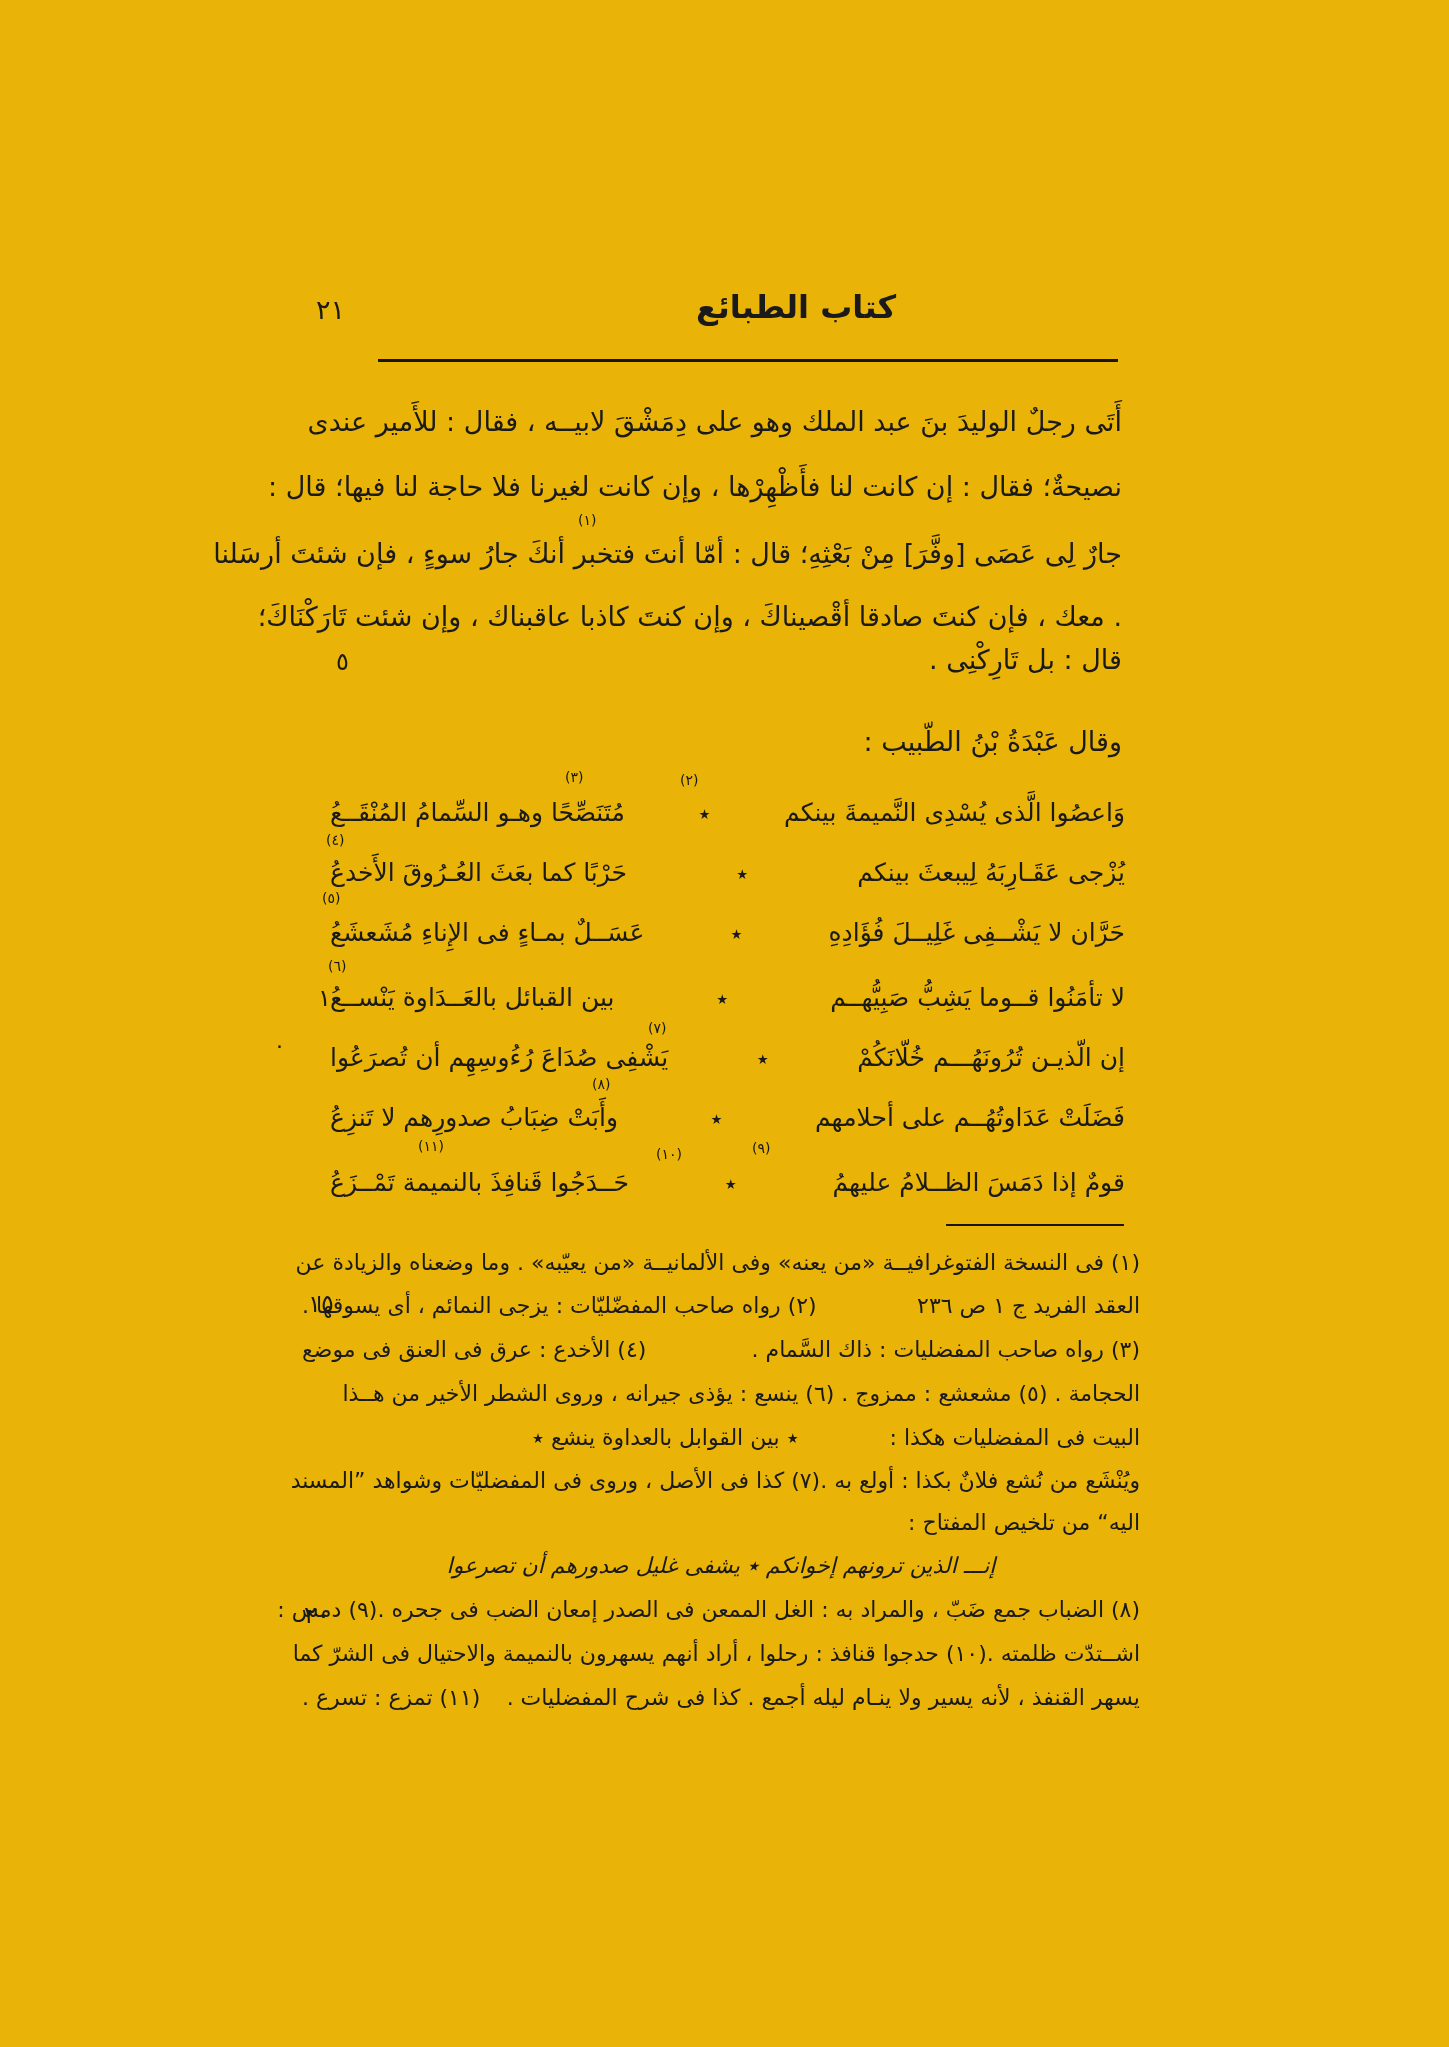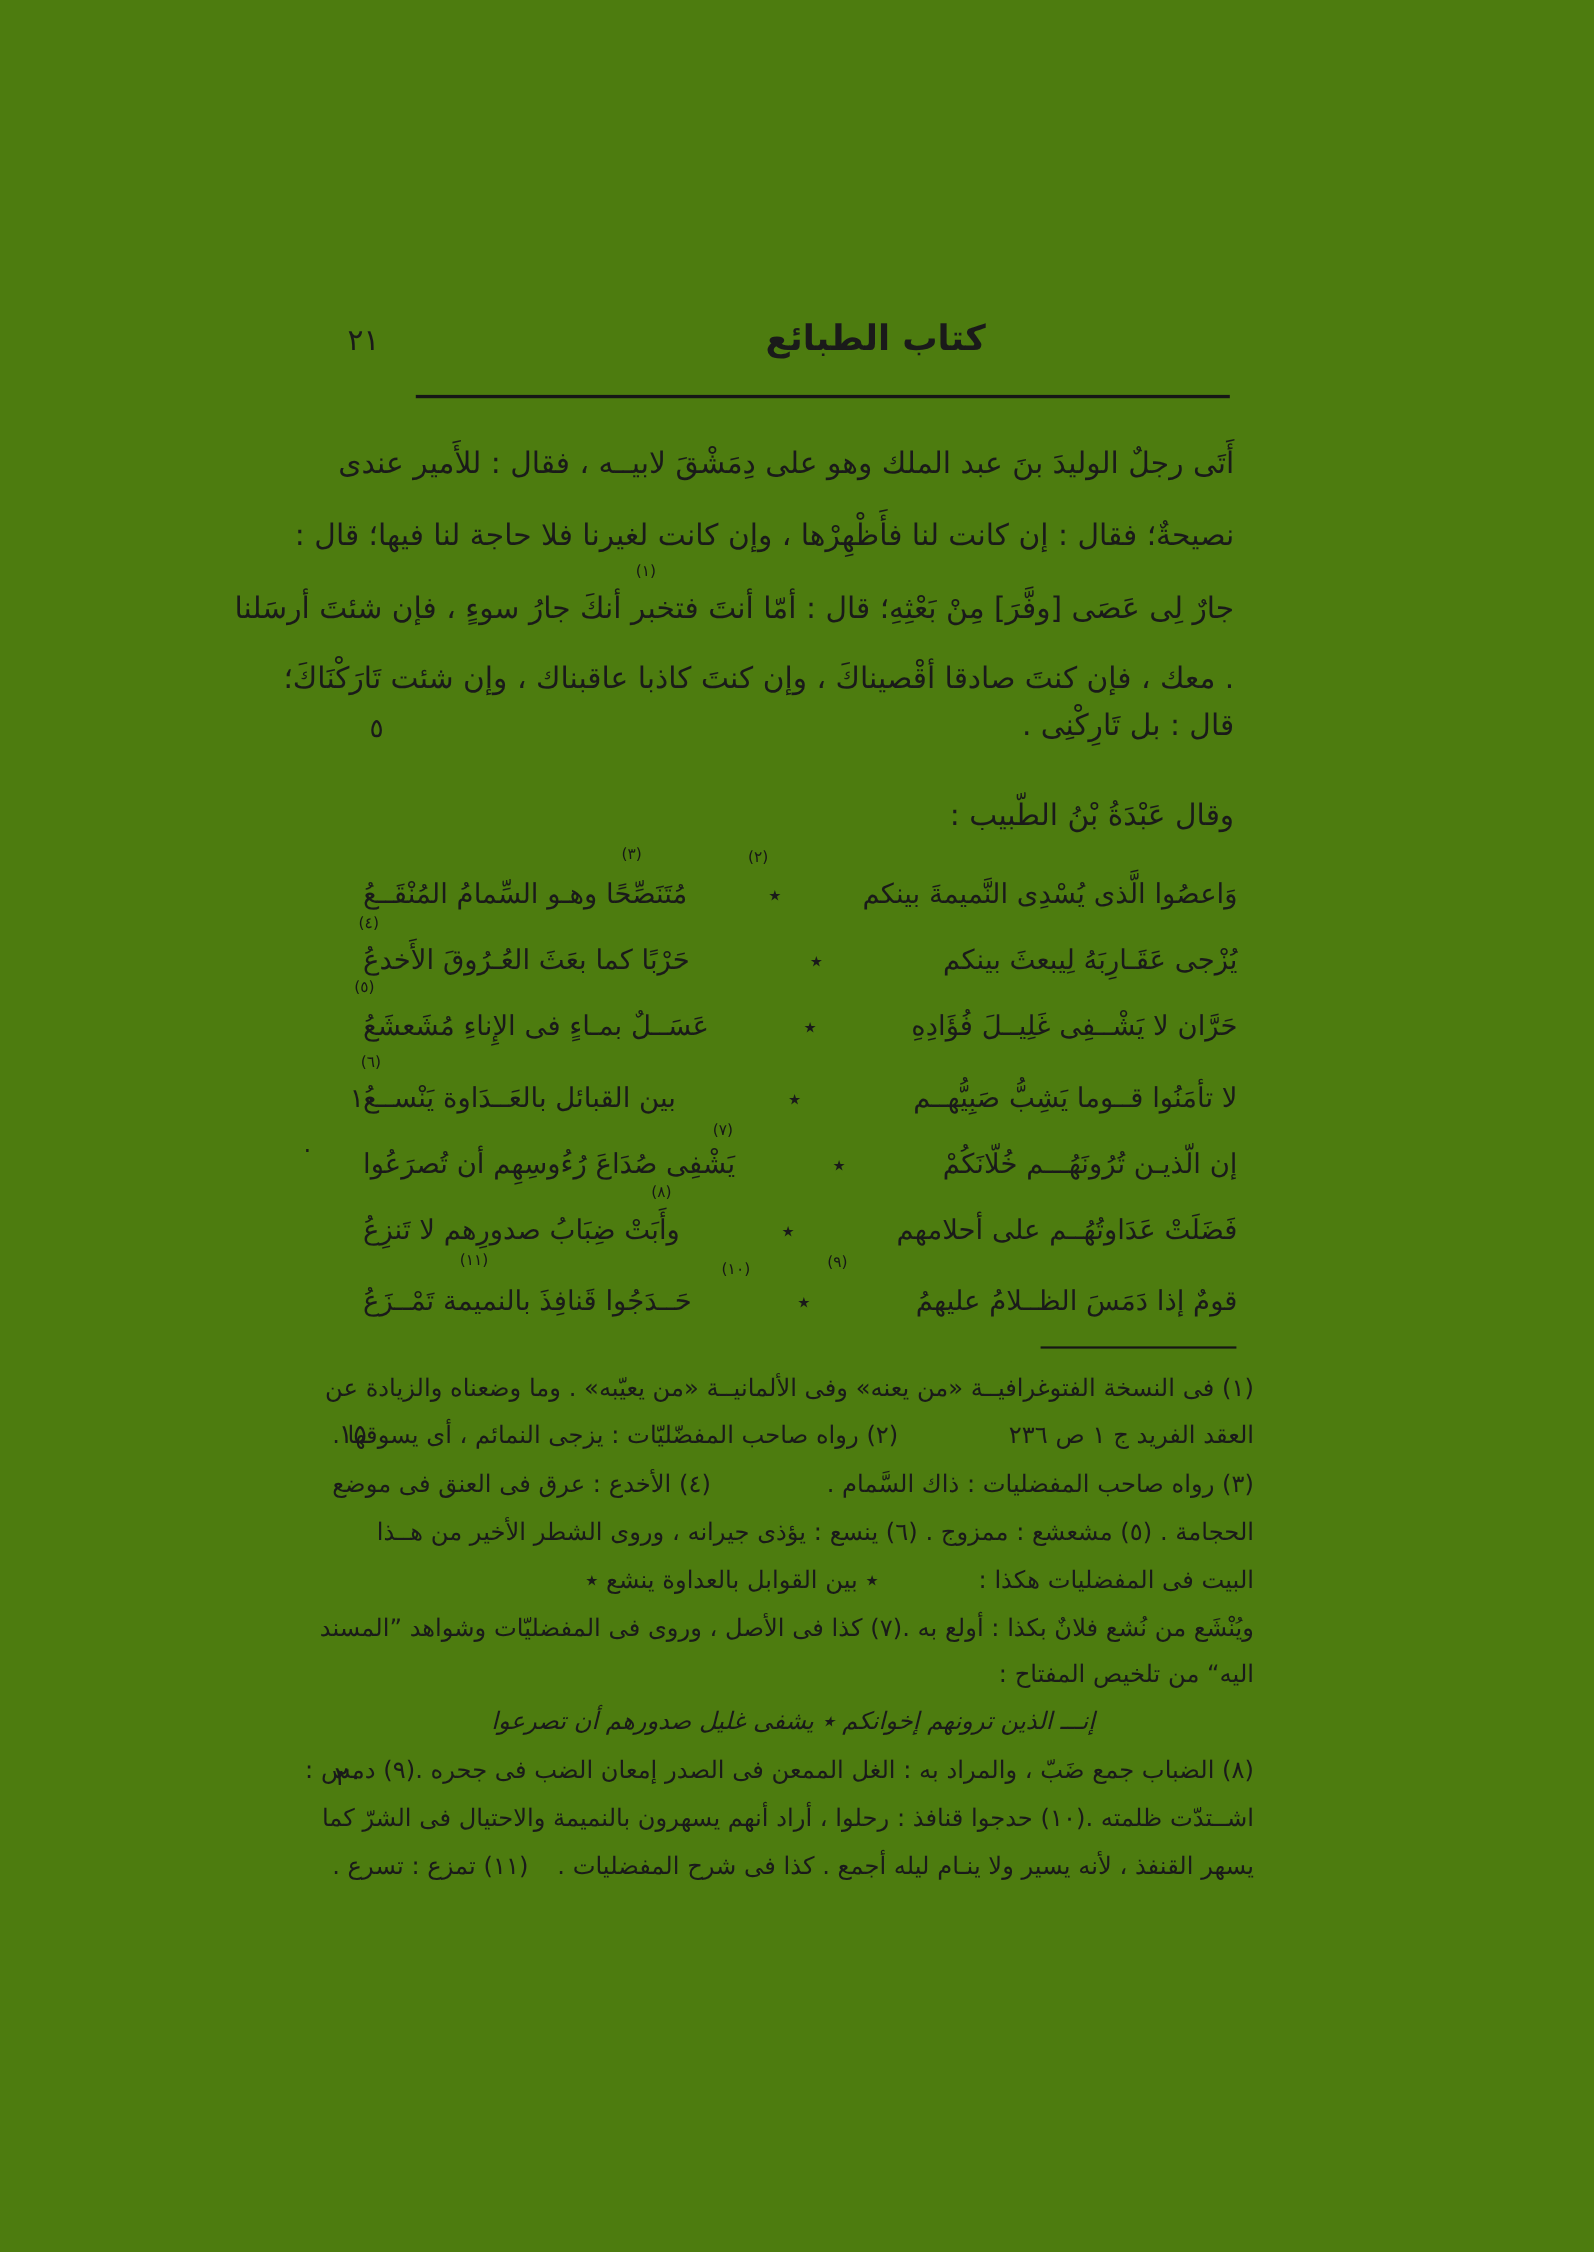--- a/index.html
+++ b/index.html
@@ -1,19 +1,19 @@
 <!DOCTYPE html>
 <html lang="ar"><head>
 <meta charset="utf-8">
 <style>
   html,body{margin:0;padding:0;background:#ffffff;}
   .page{
     position:relative;
     width:1449px;height:2047px;
-    background:#4d7c0f;
+    background:#eab308;
     color:#1a1a1a;
     font-family:"DejaVu Sans",sans-serif;
     overflow:hidden;
   }
   .abs{position:absolute;white-space:nowrap;}
   
   .page-num{left:316px;top:294px;font-size:27px;}
   .title{left:660px;top:288px;width:272px;text-align:center;font-size:32px;font-weight:bold;}
   .header-rule{left:378px;top:359px;width:740px;height:3px;background:#161616;}
   

